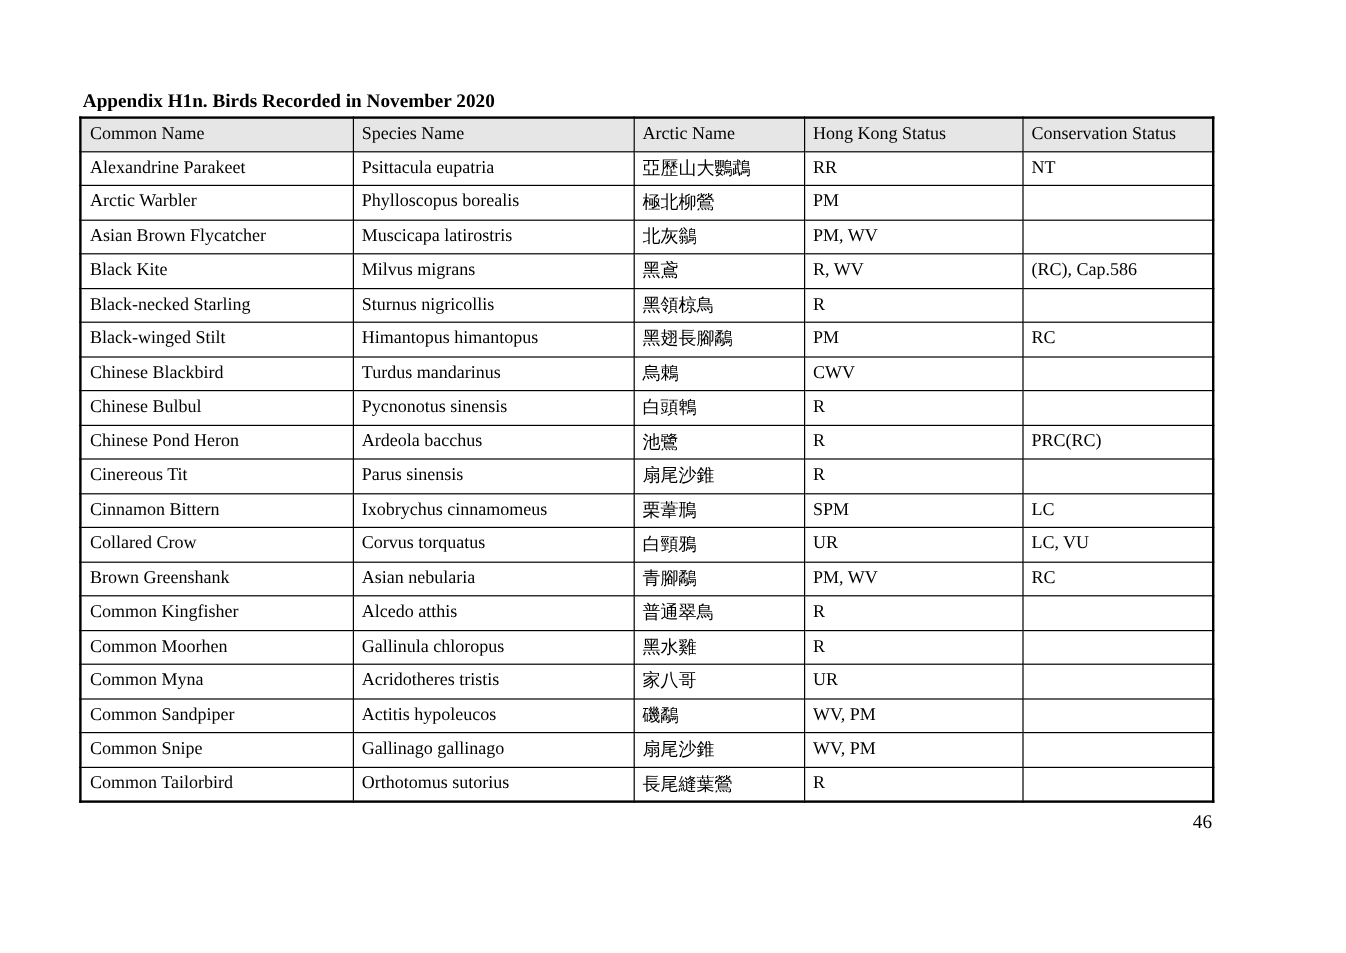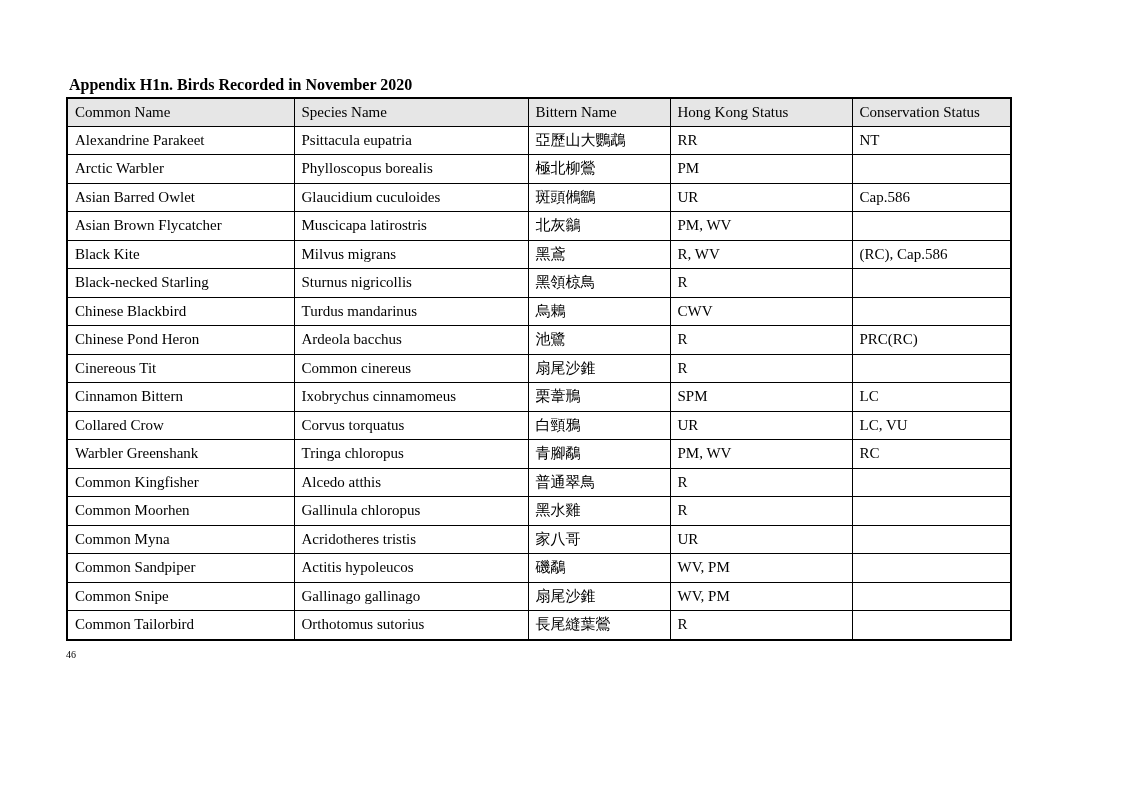--- a/index.html
+++ b/index.html
@@ -52,22 +52,22 @@
   table.birds thead tr {
     background: #e6e6e6;
   }
   td.col1 {
   }
   td.col2 {
     font-family: "Liberation Serif", "DejaVu Sans", serif;
   }
   .page-number {
     width: 944px;
-    text-align: left;
-    font-size: 10px;
+    text-align: right;
+    font-size: 16px;
     margin-top: 8px;
   }
 </style>
 </head>
 <body>
 
 <div class="sheet">
   <div class="doc-title">Appendix H1n. Birds Recorded in November 2020</div>
 
   <table class="birds">
@@ -75,48 +75,41 @@
       <col style="width:227px">
       <col style="width:234px">
       <col style="width:142px">
       <col style="width:182px">
       <col style="width:159px">
     </colgroup>
     <thead>
       <tr style="background: rgb(230, 230, 230);">
           <th>Common Name</th>
           <th>Species Name</th>
-          <th>Bittern Name</th>
+          <th>Arctic Name</th>
           <th>Hong Kong Status</th>
           <th>Conservation Status</th>
         </tr>
     </thead>
     <tbody>
         <tr>
           <td class="col0">Alexandrine Parakeet</td>
           <td class="col1">Psittacula eupatria</td>
           <td class="col2">亞歷山大鸚鵡</td>
           <td class="col3">RR</td>
           <td class="col4">NT</td>
         </tr>
         <tr>
           <td class="col0">Arctic Warbler</td>
           <td class="col1">Phylloscopus borealis</td>
           <td class="col2">極北柳鶯</td>
           <td class="col3">PM</td>
           <td class="col4"></td>
         </tr>
         <tr>
-          <td class="col0">Asian Barred Owlet</td>
-          <td class="col1">Glaucidium cuculoides</td>
-          <td class="col2">斑頭鵂鶹</td>
-          <td class="col3">UR</td>
-          <td class="col4">Cap.586</td>
-        </tr>
-        <tr>
           <td class="col0">Asian Brown Flycatcher</td>
           <td class="col1">Muscicapa latirostris</td>
           <td class="col2">北灰鶲</td>
           <td class="col3">PM, WV</td>
           <td class="col4"></td>
         </tr>
         <tr>
           <td class="col0">Black Kite</td>
           <td class="col1">Milvus migrans</td>
           <td class="col2">黑鳶</td>
@@ -124,57 +117,71 @@
           <td class="col4">(RC), Cap.586</td>
         </tr>
         <tr>
           <td class="col0">Black-necked Starling</td>
           <td class="col1">Sturnus nigricollis</td>
           <td class="col2">黑領椋鳥</td>
           <td class="col3">R</td>
           <td class="col4"></td>
         </tr>
         <tr>
+          <td class="col0">Black-winged Stilt</td>
+          <td class="col1">Himantopus himantopus</td>
+          <td class="col2">黑翅長腳鷸</td>
+          <td class="col3">PM</td>
+          <td class="col4">RC</td>
+        </tr>
+        <tr>
           <td class="col0">Chinese Blackbird</td>
           <td class="col1">Turdus mandarinus</td>
           <td class="col2">烏鶇</td>
           <td class="col3">CWV</td>
           <td class="col4"></td>
         </tr>
         <tr>
+          <td class="col0">Chinese Bulbul</td>
+          <td class="col1">Pycnonotus sinensis</td>
+          <td class="col2">白頭鵯</td>
+          <td class="col3">R</td>
+          <td class="col4"></td>
+        </tr>
+        <tr>
           <td class="col0">Chinese Pond Heron</td>
           <td class="col1">Ardeola bacchus</td>
           <td class="col2">池鷺</td>
           <td class="col3">R</td>
           <td class="col4">PRC(RC)</td>
         </tr>
         <tr>
           <td class="col0">Cinereous Tit</td>
-          <td class="col1">Common cinereus</td>
+          <td class="col1">Parus sinensis</td>
           <td class="col2">扇尾沙錐</td>
           <td class="col3">R</td>
           <td class="col4"></td>
         </tr>
         <tr>
           <td class="col0">Cinnamon Bittern</td>
           <td class="col1">Ixobrychus cinnamomeus</td>
           <td class="col2">栗葦鳽</td>
           <td class="col3">SPM</td>
           <td class="col4">LC</td>
         </tr>
         <tr>
           <td class="col0">Collared Crow</td>
           <td class="col1">Corvus torquatus</td>
           <td class="col2">白頸鴉</td>
           <td class="col3">UR</td>
           <td class="col4">LC, VU</td>
         </tr>
         <tr>
-          <td class="col0">Warbler Greenshank</td>
-          <td class="col1">Tringa chloropus</td>
+          <td class="col0">Brown Greenshank</td>
+          <td class="col1">Asian nebularia</td>
           <td class="col2">青腳鷸</td>
           <td class="col3">PM, WV</td>
           <td class="col4">RC</td>
         </tr>
         <tr>
           <td class="col0">Common Kingfisher</td>
           <td class="col1">Alcedo atthis</td>
           <td class="col2">普通翠鳥</td>
           <td class="col3">R</td>
           <td class="col4"></td>

